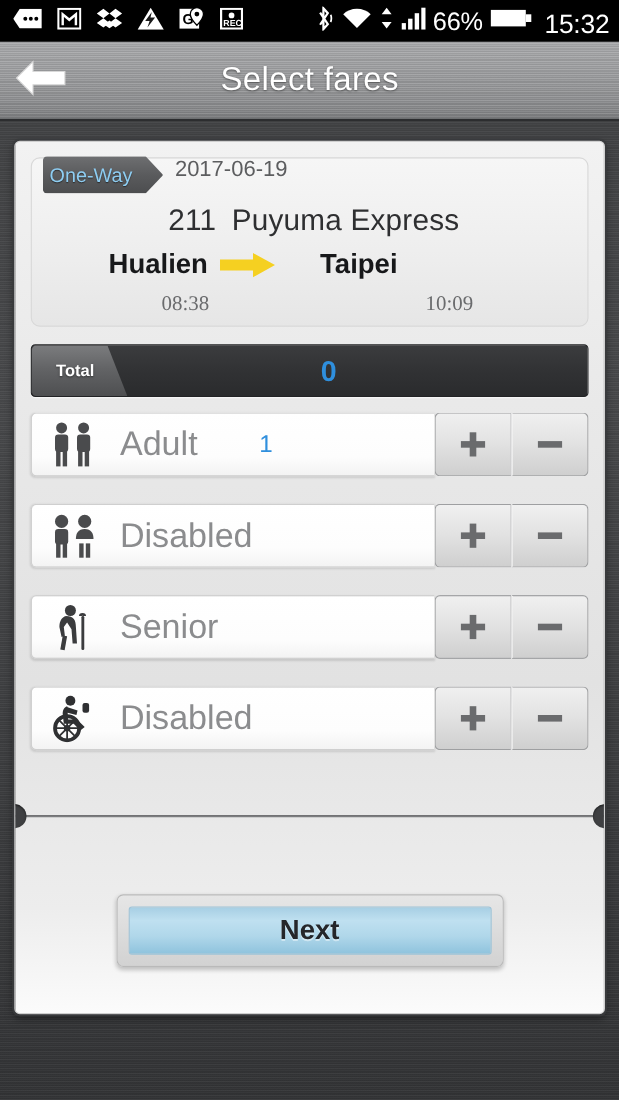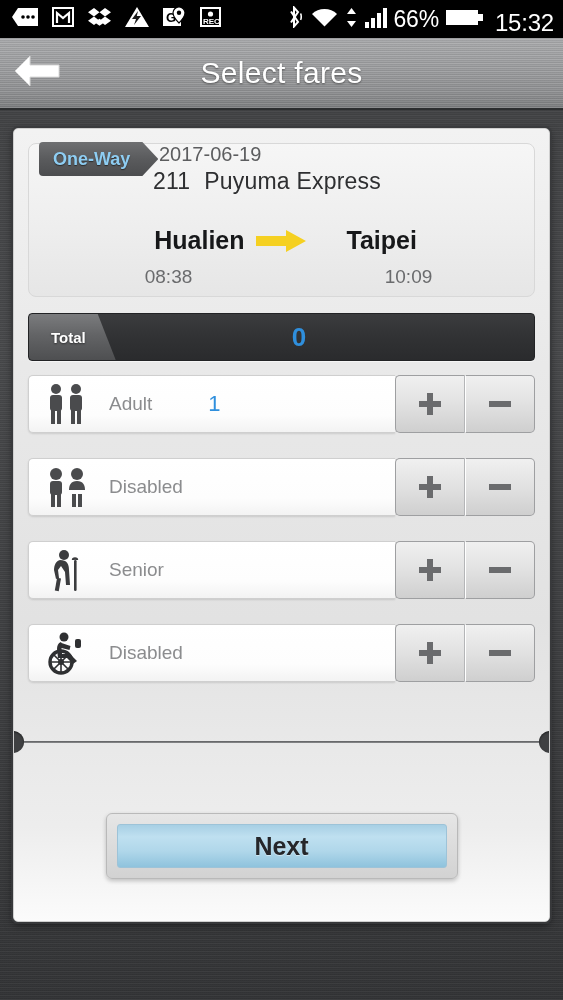--- a/index.html
+++ b/index.html
@@ -57,38 +57,38 @@
           background:#3f4042; box-shadow:inset 0 1px 2px rgba(0,0,0,.55); }
   .notch.l{ left:-12px; } .notch.r{ right:-12px; }
 
   
   .trip{
     position:absolute; left:14px; right:14px; top:14px; height:154px;
     border:1px solid #d8d8d8; border-radius:8px;
     background:linear-gradient(180deg,#f6f6f6 0%,#eeeeee 55%,#e6e6e6 100%);
   }
   .way-tag{
-    position:absolute; left:10px; top:-2px; height:34px; padding:0 28px 0 14px;
+    position:absolute; left:10px; top:-2px; height:34px; padding:0 28px 0 6px;
     display:flex; align-items:center;
     background:linear-gradient(180deg,#6e6f71 0%,#5a5b5d 50%,#4c4d4f 100%);
-    color:#8ecdf2; font-size:18px; font-weight:700;
+    color:#8ecdf2; font-size:18px; font-weight:400;
     text-shadow:0 1px 1px rgba(0,0,0,.5);
     border-radius:4px 0 0 4px;
     clip-path:polygon(0 0, calc(100% - 16px) 0, 100% 50%, calc(100% - 16px) 100%, 0 100%);
     z-index:3; cursor:pointer;
   }
   .trip-date{ position:absolute; left:130px; top:-1px; font-size:20px; color:#5c5d5f; }
-  .trip-train{ position:absolute; left:124px; top:24px; font-size:23px; color:#2e2f31; letter-spacing:.2px; }
+  .trip-train{ position:absolute; left:124px; top:41px; font-size:27px; color:#2e2f31; letter-spacing:.2px; }
   .trip-train .no{ margin-right:14px; }
-  .trip-route{ position:absolute; left:0; right:0; top:82px; display:flex; align-items:center; justify-content:center; gap:4px; }
+  .trip-route{ position:absolute; left:0; right:0; top:82px; display:flex; align-items:center; justify-content:flex-start; gap:4px; }
   .st{ font-size:25px; font-weight:700; color:#17181a; }
   .st.from{ width:160px; text-align:right; }
   .st.to{ width:160px; text-align:left; padding-left:28px; }
   .arrow-wrap{ width:66px; display:flex; justify-content:center; }
-  .trip-times{ position:absolute; left:0; right:0; top:122px; display:flex; align-items:center; justify-content:center; }
+  .trip-times{ position:absolute; left:0; right:0; top:122px; display:flex; align-items:center; justify-content:center;font-family:Liberation Serif, serif; }
   .tm{ font-size:19px; color:#6a6b6d; }
   .tm.from{ width:160px; text-align:center; }
   .tm.to{ width:160px; text-align:center; padding-left:28px; }
   .tm-gap{ width:66px; }
 
   
   .total{
     position:absolute; left:14px; right:14px; top:184px; height:48px;
     background:linear-gradient(180deg,#3b3c3e 0%,#313234 50%,#2a2b2d 100%);
     border-radius:4px; border:1px solid #222325;
@@ -111,21 +111,21 @@
   
   .rows{ position:absolute; left:14px; right:14px; top:246px; }
   .row{ position:relative; height:58px; margin-bottom:25px; display:flex; align-items:stretch; }
   .row-body{
     flex:1; background:linear-gradient(180deg,#ffffff 0%,#fdfdfd 70%,#f3f3f3 100%);
     border:1px solid #cfcfcf; border-right:none; border-radius:5px 0 0 5px;
     display:flex; align-items:center; padding-left:14px; gap:14px;
     box-shadow:0 1px 2px rgba(0,0,0,.12);
   }
   .row-ico{ width:52px; display:flex; align-items:center; justify-content:center; }
-  .row-label{ font-size:19px; color:#8b8c8e; }
+  .row-label{ font-size:31px; color:#8b8c8e; }
   .row-count{ font-size:22px; color:#2f8fdd; margin-left:42px; font-weight:400; }
   .btns{ display:flex; }
   .stepper{
     width:70px; display:flex; align-items:center; justify-content:center;
     background:linear-gradient(180deg,#f0f0f0 0%,#e2e2e2 48%,#cfcfcf 100%);
     border:1px solid #9e9fa1; cursor:pointer;
   }
   .stepper.plus{ border-radius:5px 0 0 5px; border-right:1px solid #b4b5b7; }
   .stepper.minus{ border-radius:0 5px 5px 0; border-left:1px solid #fff; }
 

